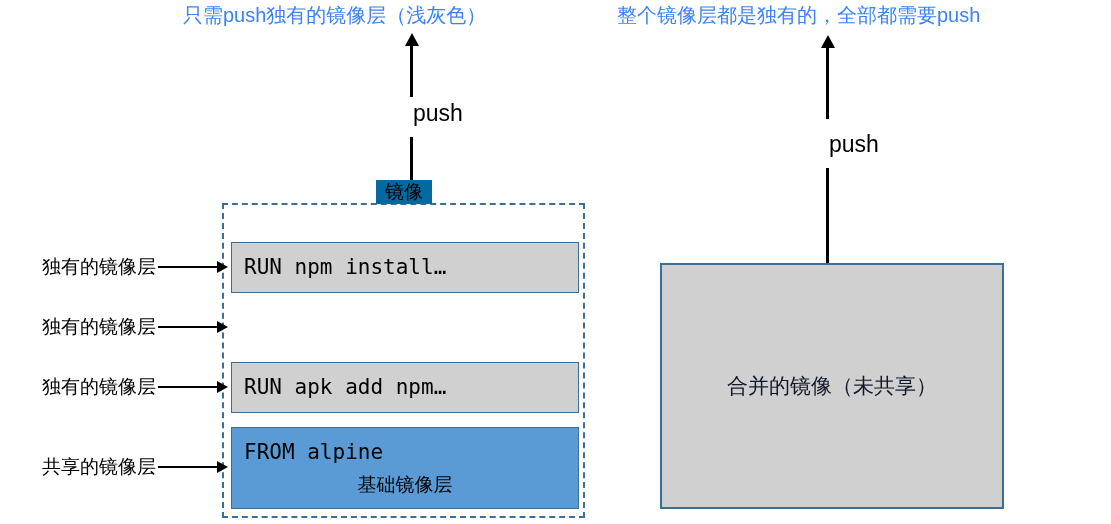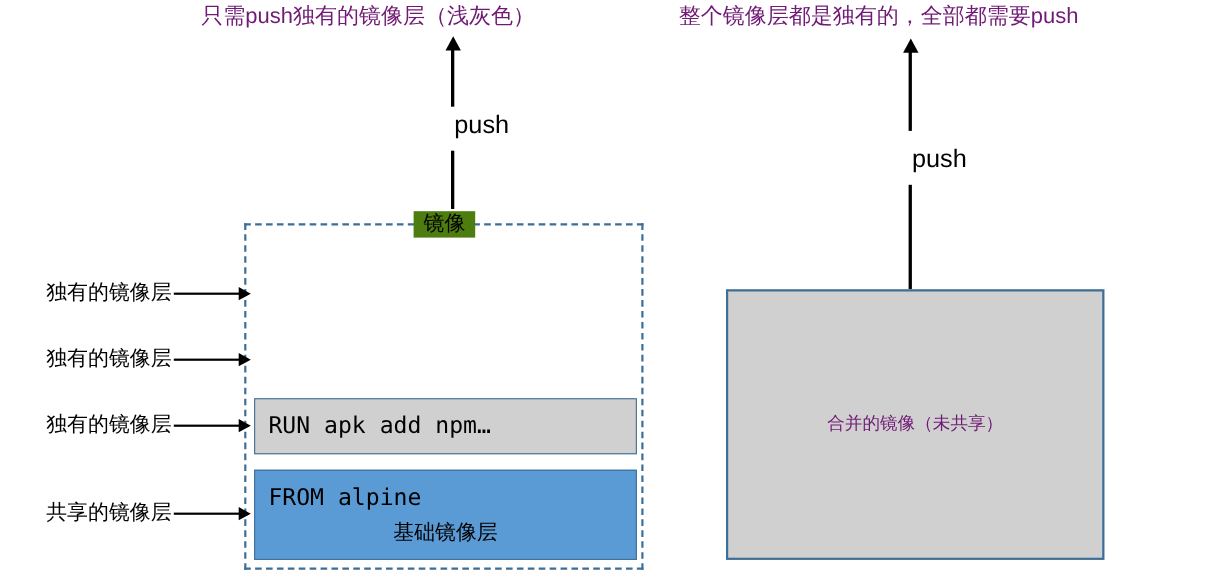--- a/index.html
+++ b/index.html
@@ -18,21 +18,21 @@
     background: #ffffff;
     overflow: hidden;
   }
   .abs { position: absolute; }
 
   
   .caption {
     font-size: 20px;
     line-height: 26px;
     white-space: nowrap;
-    color: #701a75;
+    color: #3b82f6;
   }
   #caption-left  { left: 183px; top: 2px; }
   #caption-right { left: 617px; top: 2px; }
 
   
   .arrow-line {
     background: #000;
     width: 3px;
   }
   .arrow-head {
@@ -65,24 +65,24 @@
   #image-container {
     left: 222px;
     top: 203px;
     width: 363px;
     height: 315px;
     border: 2px dashed #3d6e96;
     box-sizing: border-box;
   }
   #image-container-label {
     left: 376px;
-    top: 192px;
+    top: 180px;
     font-size: 19px;
     line-height: 24px;
-    background: #4d7c0f;
+    background: #0369a1;
     padding: 0 9px;
     white-space: nowrap;
   }
 
   
   .layer {
     box-sizing: border-box;
     border: 1px solid #3d6e96;
     left: 231px;
     width: 348px;
@@ -163,23 +163,23 @@
     background: #d0d0d0;
     border: 2px solid #3d6e96;
     box-sizing: border-box;
   }
   #merged-box-label {
     position: absolute;
     left: 0;
     right: 0;
     top: 108px;
     text-align: center;
-    font-size: 16px;
-    line-height: 26px;
-    color: #701a75;
+    font-size: 21px;
+    line-height: 26px;
+    color: #0f172a;
   }
 </style>
 </head>
 <body>
 
 <div id="canvas">
 
   <div class="abs caption" id="caption-left">只需push独有的镜像层（浅灰色）</div>
 
   <div class="abs caption" id="caption-right">整个镜像层都是独有的，全部都需要push</div>
@@ -190,20 +190,23 @@
   <div class="abs arrow-line" id="arrow-left-lower"></div>
 
   <div class="abs arrow-head" id="arrow-right-head"></div>
   <div class="abs arrow-line" id="arrow-right-upper"></div>
   <div class="abs push-label" id="push-right">push</div>
   <div class="abs arrow-line" id="arrow-right-lower"></div>
 
   <div class="abs" id="image-container"></div>
   <div class="abs" id="image-container-label">镜像</div>
 
+  <div class="abs layer layer-unique" id="layer-0">
+    <span class="layer-cmd">RUN npm install…</span>
+  </div>
 
 
   <div class="abs layer layer-base" id="layer-3">
     <span class="layer-cmd">FROM alpine</span>
     <span class="layer-sub">基础镜像层</span>
   </div>
 
   <div class="abs layer layer-unique" id="layer-2">
     <span class="layer-cmd">RUN apk add npm…</span>
   </div>

